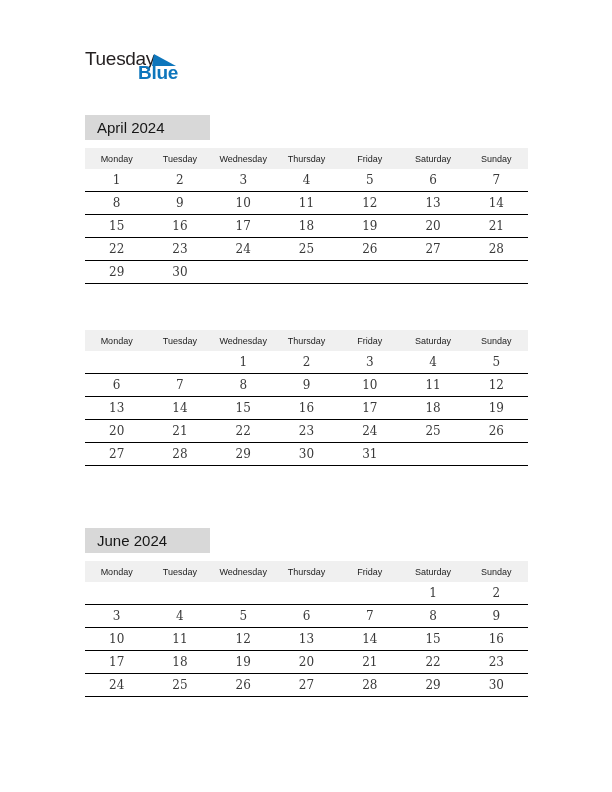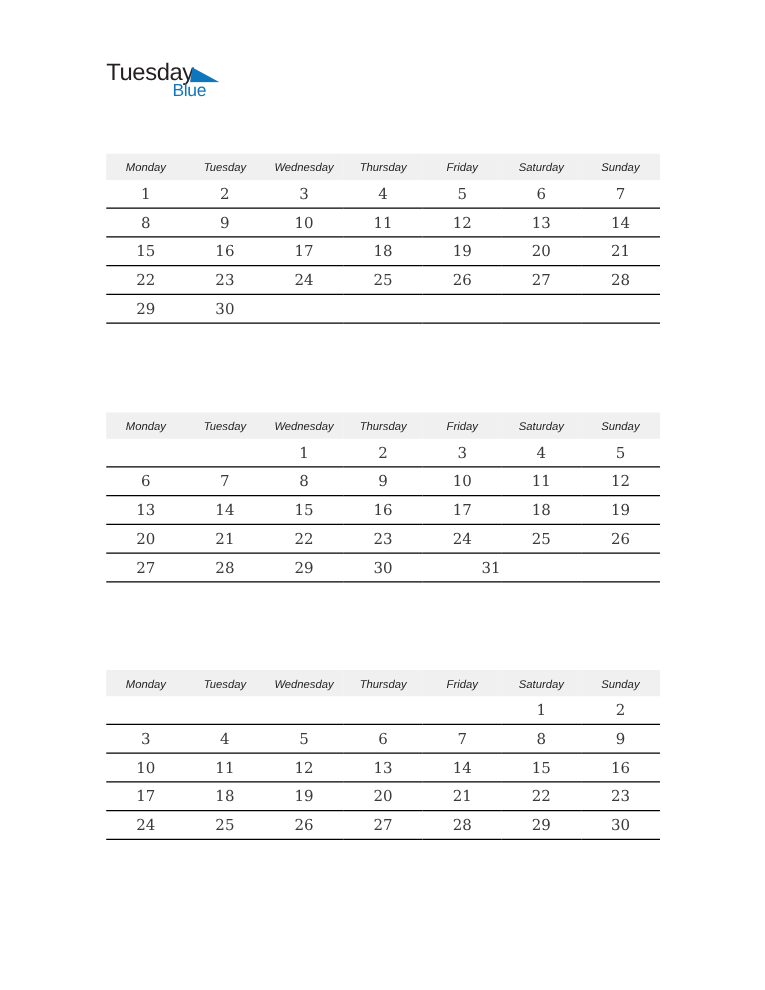--- a/index.html
+++ b/index.html
@@ -19,21 +19,21 @@
     font-size: 19px; line-height: 19px; color: #231f20;
     letter-spacing: -0.3px; font-weight: 500;
   }
   .logo-triangle {
     position: absolute; left: 67px; top: 5px;
     width: 24px; height: 12px;
     clip-path: polygon(8% 0, 100% 100%, 0 100%);
   }
   .logo-blue {
     margin-top: -5px; padding-left: 53px;
-    font-size: 14px; line-height: 19px; letter-spacing: -0.3px; font-weight: 400;
+    font-size: 19px; line-height: 19px; letter-spacing: -0.3px; font-weight: 700;
   }
 
   
   .page-title {
     position: absolute; top: 59px; right: 85px; margin: 0;
     font-size: 24px; font-weight: 400; color: #141414; letter-spacing: 0;
   }
 
   
   .month { position: absolute; left: 85px; width: 443px; }
@@ -41,21 +41,21 @@
     width: 113px; height: 25px; padding-left: 12px;
     display: flex; align-items: center;
     font-size: 15px; color: #161616;
   }
   table.cal {
     margin-top: 8px; width: 443px;
     border-collapse: collapse; table-layout: fixed;
   }
   table.cal th {
     height: 19px; font-size: 9px; font-weight: 400;
-    color: #1c1c1c; text-align: center; vertical-align: middle; font-style: italic;
+    color: #1c1c1c; text-align: center; vertical-align: middle;
   }
   table.cal td {
     height: 20px;
     font-family: "DejaVu Serif", serif;
     font-size: 12px; color: #3a3a3a;
     text-align: center; vertical-align: middle;
   }
 </style>
 </head>
 <body>
@@ -64,20 +64,21 @@
 
   <div class="logo">
     <div class="logo-general">Tuesday</div>
     <div class="logo-triangle" style="background: rgb(14, 118, 188);"></div>
     <div class="logo-blue" style="color: rgb(14, 118, 188);">Blue</div>
   </div>
 
 
   <div id="months">
       <div class="month" style="top: 115px;">
+        <div class="month-title" style="background: rgb(216, 216, 216);">April 2024</div>
         <table class="cal">
           <thead>
             <tr>
               <th style="background: rgb(240, 240, 240);">Monday</th>
               <th style="background: rgb(240, 240, 240);">Tuesday</th>
               <th style="background: rgb(240, 240, 240);">Wednesday</th>
               <th style="background: rgb(240, 240, 240);">Thursday</th>
               <th style="background: rgb(240, 240, 240);">Friday</th>
               <th style="background: rgb(240, 240, 240);">Saturday</th>
               <th style="background: rgb(240, 240, 240);">Sunday</th>
@@ -180,28 +181,29 @@
               <td style="border-bottom: 1px solid rgb(0, 0, 0);">23</td>
               <td style="border-bottom: 1px solid rgb(0, 0, 0);">24</td>
               <td style="border-bottom: 1px solid rgb(0, 0, 0);">25</td>
               <td style="border-bottom: 1px solid rgb(0, 0, 0);">26</td>
             </tr>
             <tr>
               <td style="border-bottom: 1px solid rgb(0, 0, 0);">27</td>
               <td style="border-bottom: 1px solid rgb(0, 0, 0);">28</td>
               <td style="border-bottom: 1px solid rgb(0, 0, 0);">29</td>
               <td style="border-bottom: 1px solid rgb(0, 0, 0);">30</td>
-              <td style="border-bottom: 1px solid rgb(0, 0, 0); text-align: right;">31</td>
+              <td style="border-bottom: 1px solid rgb(0, 0, 0);">31</td>
               <td style="border-bottom: 1px solid rgb(0, 0, 0);"></td>
               <td style="border-bottom: 1px solid rgb(0, 0, 0);"></td>
             </tr>
           </tbody>
         </table>
       </div>
       <div class="month" style="top: 528px;">
+        <div class="month-title" style="background: rgb(216, 216, 216);">June 2024</div>
         <table class="cal">
           <thead>
             <tr>
               <th style="background: rgb(240, 240, 240);">Monday</th>
               <th style="background: rgb(240, 240, 240);">Tuesday</th>
               <th style="background: rgb(240, 240, 240);">Wednesday</th>
               <th style="background: rgb(240, 240, 240);">Thursday</th>
               <th style="background: rgb(240, 240, 240);">Friday</th>
               <th style="background: rgb(240, 240, 240);">Saturday</th>
               <th style="background: rgb(240, 240, 240);">Sunday</th>

